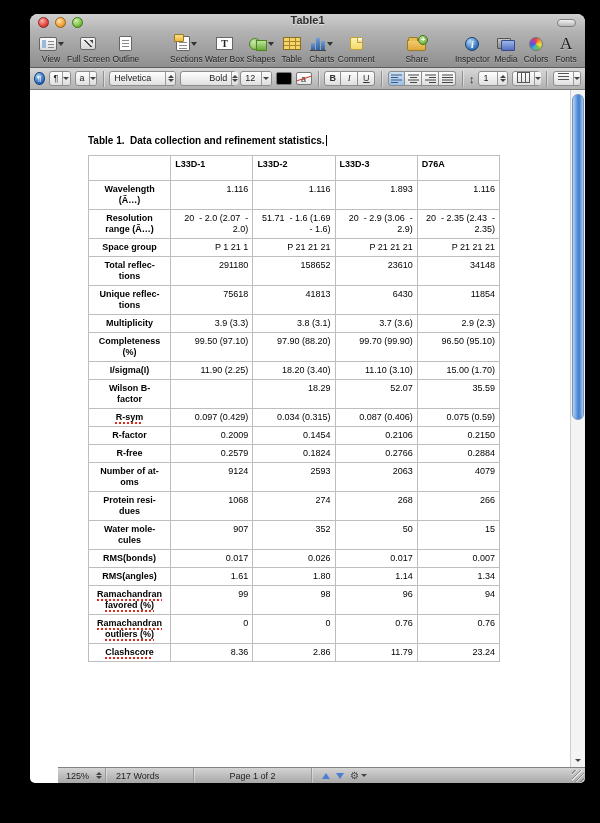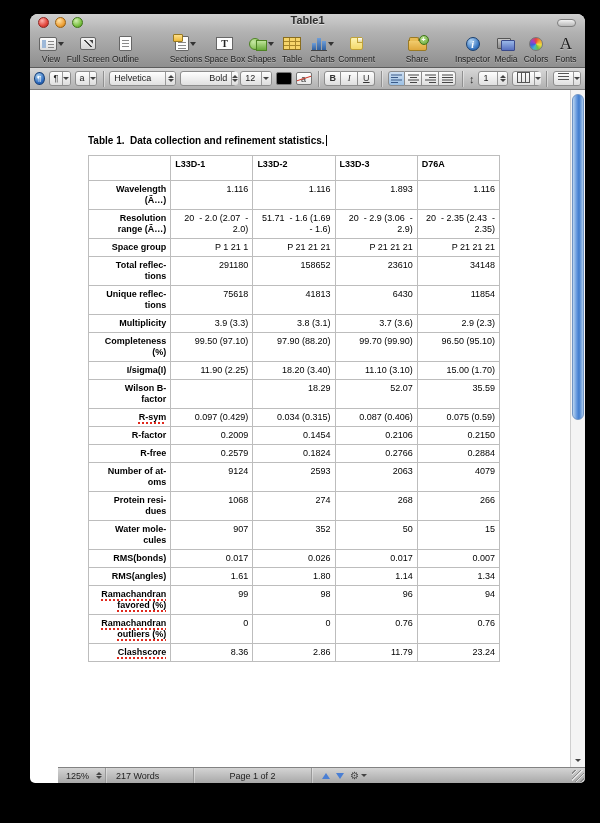--- a/index.html
+++ b/index.html
@@ -122,21 +122,21 @@
     background:linear-gradient(to right,#b8d4f0,#5f94dc 40%,#3f7ccd 60%,#a8c8ec);border:1px solid #6f94c4;}
   
   .doc{position:absolute;left:0;top:0;right:15px;bottom:0;}
   .doc-title{position:absolute;left:58px;top:45px;font-size:10px;font-weight:bold;color:#000;white-space:pre-wrap;}
   .caret{display:inline-block;width:1px;height:11px;background:#000;vertical-align:-2px;margin-left:1px;}
   table.stats{position:absolute;left:58px;top:65px;border-collapse:collapse;table-layout:fixed;width:412px;}
   table.stats col{width:82px;}
   table.stats th,table.stats td{border:1px solid #bdbdbd;font-size:9px;line-height:11px;
     vertical-align:top;padding:3px 4px;color:#000;white-space:pre-wrap;overflow:hidden;}
   table.stats th{font-weight:bold;text-align:left;height:25px;}
-  table.stats td.lbl{font-weight:bold;text-align:right;margin-left:29px;}
+  table.stats td.lbl{font-weight:bold;text-align:center;margin-left:29px;}
   table.stats td.val{text-align:right;font-weight:normal;}
   .sq{text-decoration:underline dotted #e0281c 2px;text-underline-offset:2px;}
   
   .statusbar{height:16px;background:linear-gradient(#d4d4d4,#a8a8a8);border-top:1px solid #828282;
     display:flex;align-items:flex-end;font-size:9px;color:#222;flex:0 0 auto;position:relative;margin-left:28px;}
   .st-seg{display:flex;align-items:center;height:100%;border-right:1px solid #999;box-shadow:1px 0 0 rgba(255,255,255,.35);}
   .st-zoom{width:48px;justify-content:space-between;padding:0 3px 0 8px;}
   .st-words{width:88px;padding-left:10px;}
   .st-page{width:118px;justify-content:center;}
   .st-nav{border-right:none;box-shadow:none;padding-left:10px;gap:6px;}
@@ -186,21 +186,21 @@
         <span class="ic-wrap">
           <span class="tb-icon icon-sections"></span>
           <span class="tri-down"></span>
         </span>
         <span class="tb-label">Sections</span>
       </div>
       <div class="tb-item">
         <span class="ic-wrap">
           <span class="tb-icon icon-text-box"></span>
         </span>
-        <span class="tb-label">Space Box</span>
+        <span class="tb-label">Water Box</span>
       </div>
       <div class="tb-item">
         <span class="ic-wrap">
           <span class="tb-icon icon-shapes"></span>
           <span class="tri-down"></span>
         </span>
         <span class="tb-label">Shapes</span>
       </div>
       <div class="tb-item">
         <span class="ic-wrap">

